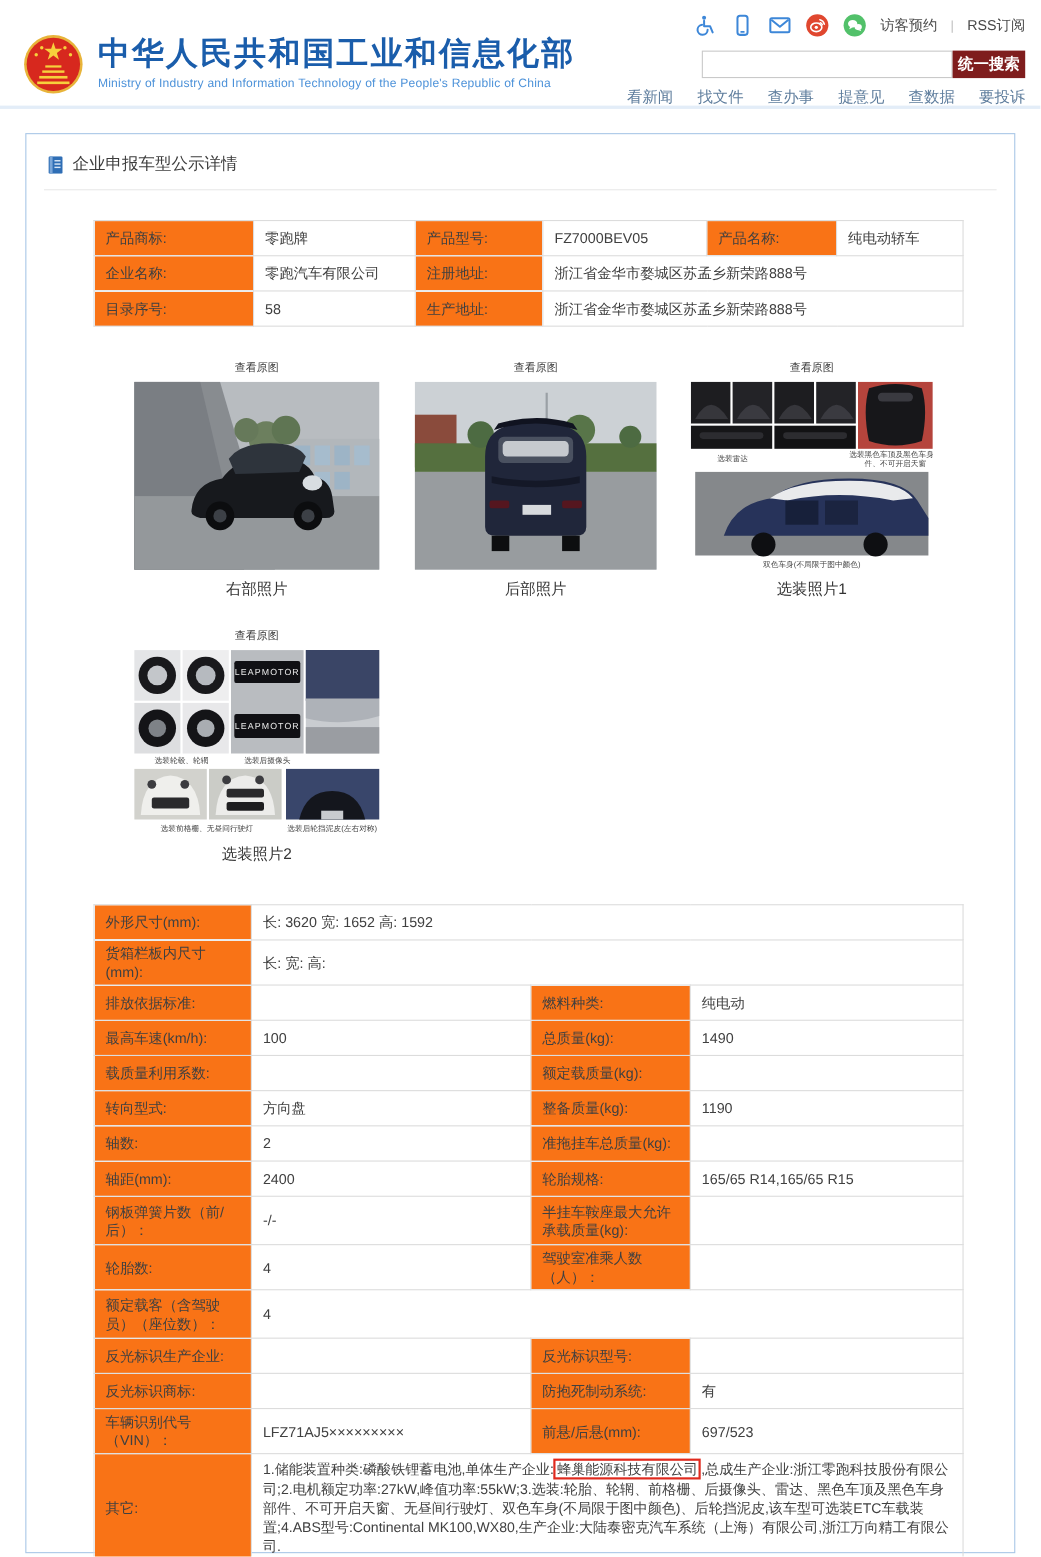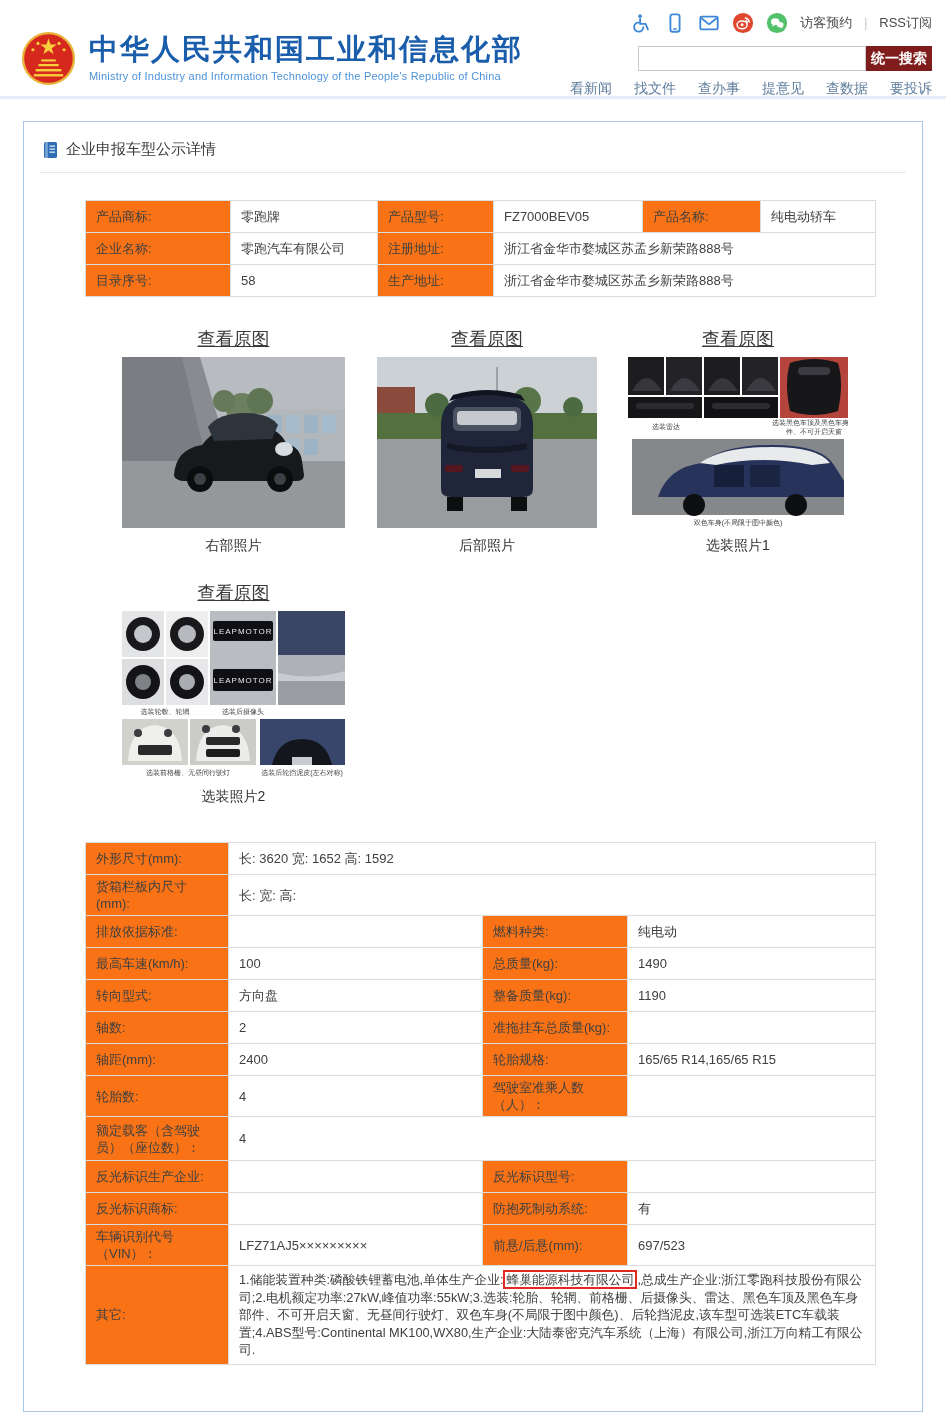--- a/index.html
+++ b/index.html
@@ -48,21 +48,21 @@
   .red-box { border:2px solid #e02a1e; padding:0 1px; }
 
   
   .photos-row { display:flex; margin-left:82px; margin-top:30px; align-items:flex-start; }
   .photo-block { display:flex; flex-direction:column; align-items:center; }
   .pb-1 { width:223px; }
   .pb-2 { width:220px; margin-left:32px; }
   .pb-3 { width:220px; margin-left:31px; }
   .pb-4 { width:223px; }
   .photos-row2 { margin-left:82px; margin-top:26px; }
-  .view-orig { font-size:18px; color:#3a3a3a; margin-bottom:6px; cursor:pointer;text-decoration:underline; }
+  .view-orig { font-size:10px; color:#3a3a3a; margin-bottom:6px; cursor:pointer; }
   .photo-caption { margin-top:9px; font-size:14px; color:#333; }
   .photo-frame { display:block; }
   .tinycap { font-size:7px; fill:#444; }
 </style>
 </head>
 <body>
 
 <header class="site-header">
   <div class="logo-block">
     <span class="emblem">
@@ -363,37 +363,49 @@
       <td class="lab">燃料种类:</td>
       <td>纯电动</td>
     </tr>
     <tr>
       <td class="lab">最高车速(km/h):</td>
       <td>100</td>
       <td class="lab">总质量(kg):</td>
       <td>1490</td>
     </tr>
     <tr>
+      <td class="lab">载质量利用系数:</td>
+      <td></td>
+      <td class="lab">额定载质量(kg):</td>
+      <td></td>
+    </tr>
+    <tr>
       <td class="lab">转向型式:</td>
       <td>方向盘</td>
       <td class="lab">整备质量(kg):</td>
       <td>1190</td>
     </tr>
     <tr>
       <td class="lab">轴数:</td>
       <td>2</td>
       <td class="lab">准拖挂车总质量(kg):</td>
       <td></td>
     </tr>
     <tr>
       <td class="lab">轴距(mm):</td>
       <td>2400</td>
       <td class="lab">轮胎规格:</td>
       <td>165/65 R14,165/65 R15</td>
     </tr>
+    <tr style="height:44px;">
+      <td class="lab">钢板弹簧片数（前/后）：</td>
+      <td>-/-</td>
+      <td class="lab">半挂车鞍座最大允许承载质量(kg):</td>
+      <td></td>
+    </tr>
     <tr>
       <td class="lab">轮胎数:</td>
       <td>4</td>
       <td class="lab">驾驶室准乘人数（人）：</td>
       <td></td>
     </tr>
     <tr style="height:44px;">
       <td class="lab">额定载客（含驾驶员）（座位数）：</td>
       <td colspan="3">4</td>
     </tr>

